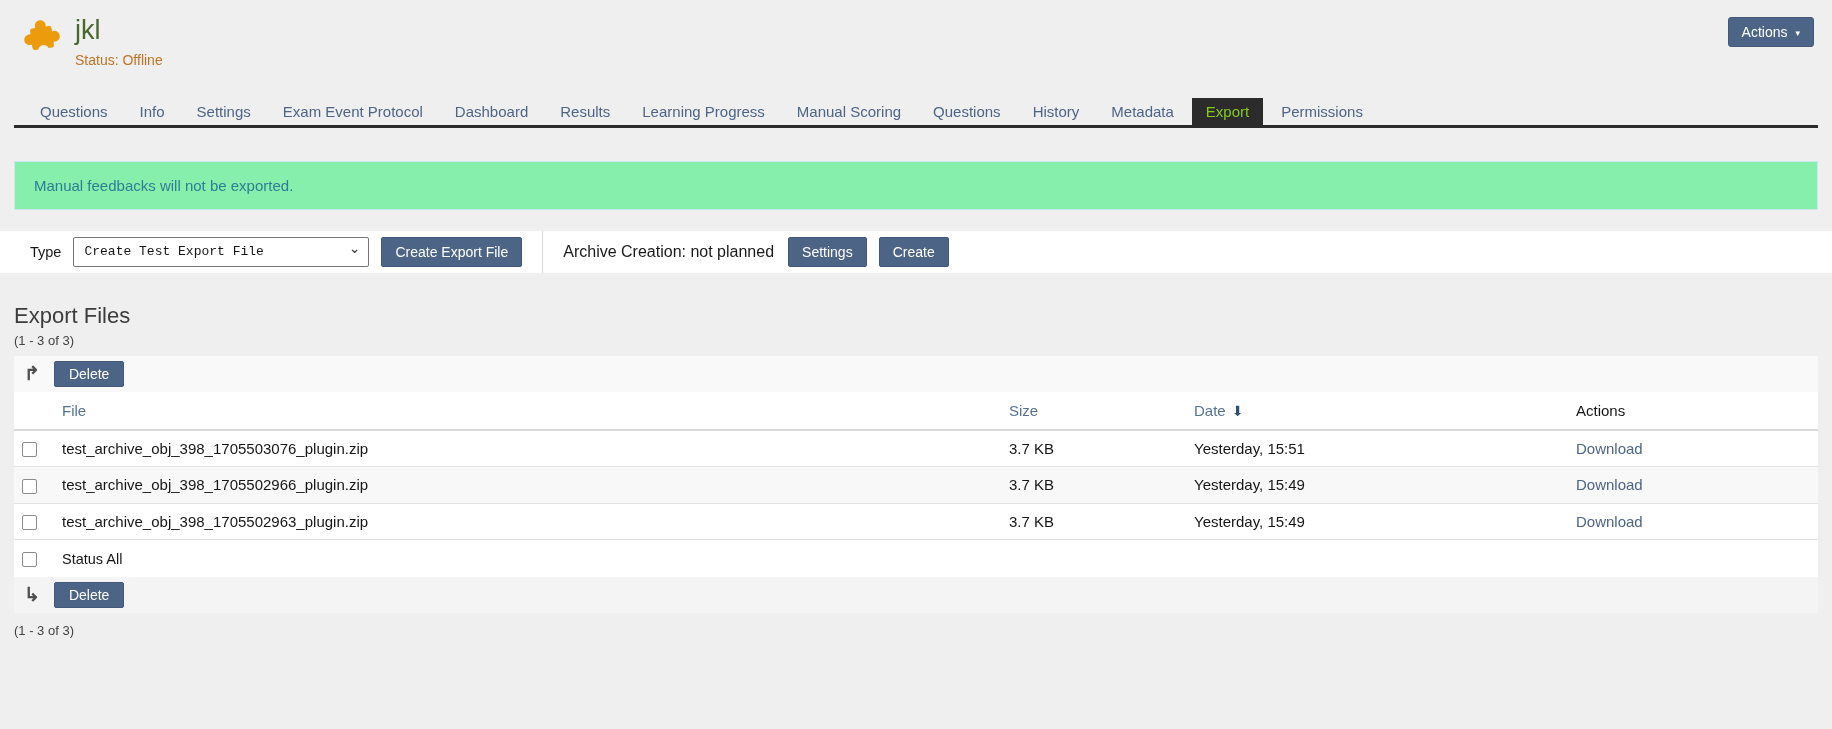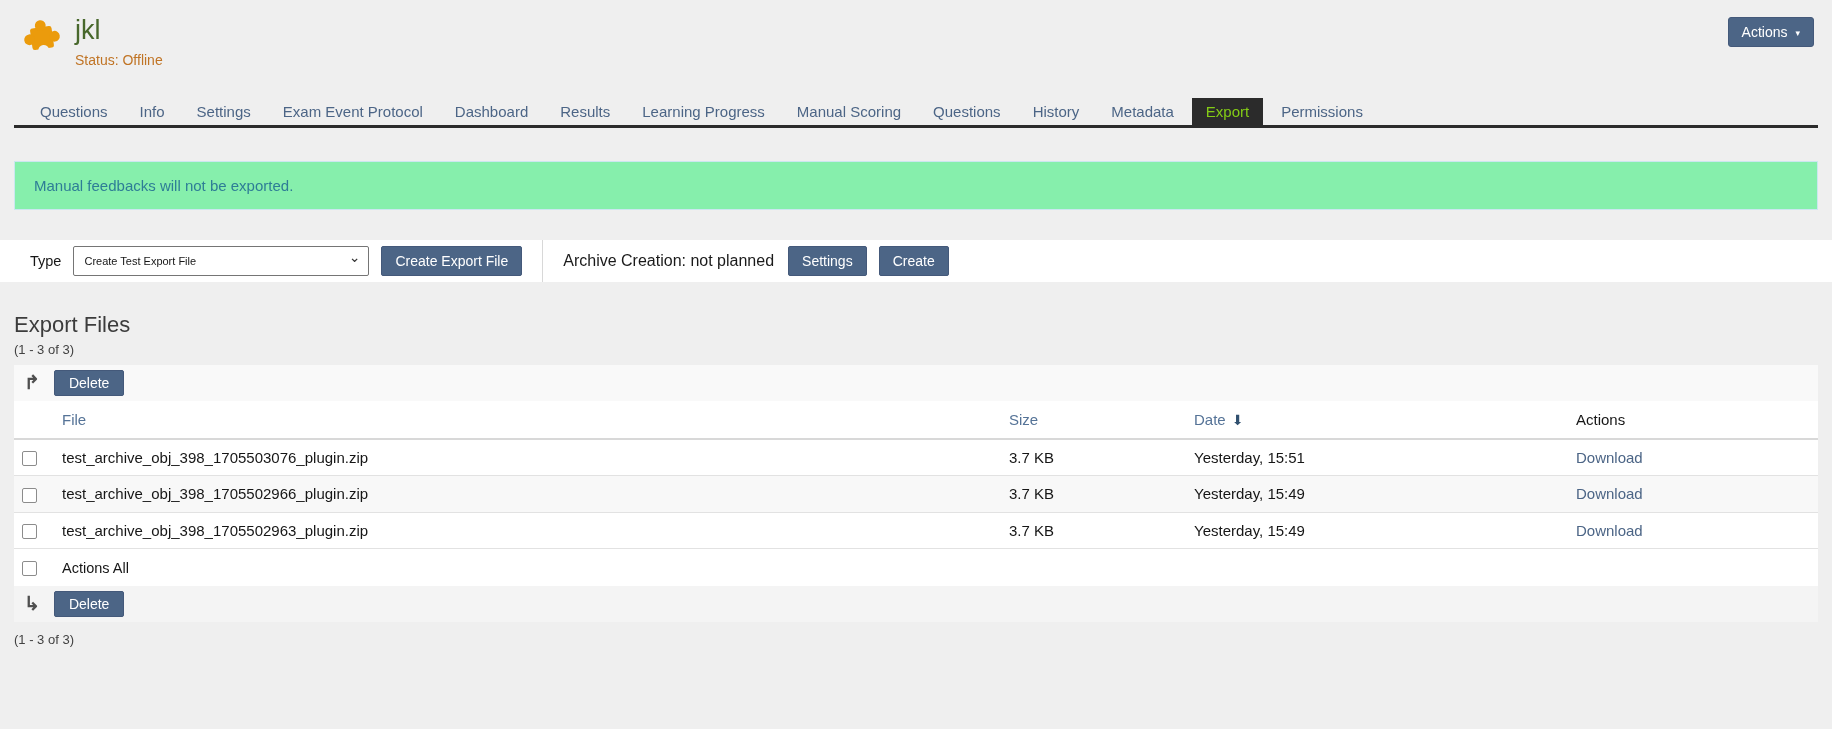--- a/index.html
+++ b/index.html
@@ -32,31 +32,31 @@
   .tab.active{background:#2b2b2b;color:#84cc16;}
 
   
   .infobox{
     margin:33px 14px 0;padding:15px 19px;
     background:#86efac;border:1px solid #cbe7f0;color:#2e7d96;font-size:15px;
   }
 
   
   .toolbar{
-    margin-top:30px;background:#ffffff;
+    margin-top:21px;background:#ffffff;
     display:flex;align-items:center;gap:12px;
     padding:6px 18px 6px 30px;min-height:30px;
   }
   .toolbar label{font-size:14.5px;color:#161616;}
   .select-wrap{position:relative;display:inline-block;}
   .select-wrap select{
     -webkit-appearance:none;appearance:none;
     width:296px;height:30px;padding:0 28px 0 10px;
     border:1px solid #757575;border-radius:2px;background:#fff;
-    font-family:Liberation Sans, sans-serif;font-size:11px;color:#161616;cursor:pointer;
+    font-family:Liberation Mono, monospace;font-size:13px;color:#161616;cursor:pointer;
   }
   .select-chev{position:absolute;right:9px;top:3px;font-size:14px;color:#333;pointer-events:none;}
   .btn{
     background:#4c6586;color:#fff;border:1px solid #44597a;border-radius:2px;
     padding:6px 13px;font-size:14px;font-family:inherit;cursor:pointer;white-space:nowrap;
   }
   .vdiv{width:1px;background:#d8d8d8;align-self:stretch;margin:-6px 8px;}
   .archive-text{font-size:16px;color:#1a1a1a;margin-right:2px;}
 
   
@@ -197,21 +197,21 @@
           </tr>
           <tr>
             <td><input type="checkbox" class="cbx" style=""></td>
             <td>test_archive_obj_398_1705502963_plugin.zip</td>
             <td>3.7 KB</td>
             <td>Yesterday, 15:49</td>
             <td><a class="download">Download</a></td>
           </tr>
           <tr class="select-all-row">
             <td><input type="checkbox" class="cbx" style=""></td>
-            <td colspan="4">Actions All</td>
+            <td colspan="4">Status All</td>
           </tr>
         </tbody>
       </table>
 
       <div class="trow bottom">
         <span class="arrow">↳</span>
         <button class="btn btn-sm">Delete</button>
       </div>
     </div>
 

